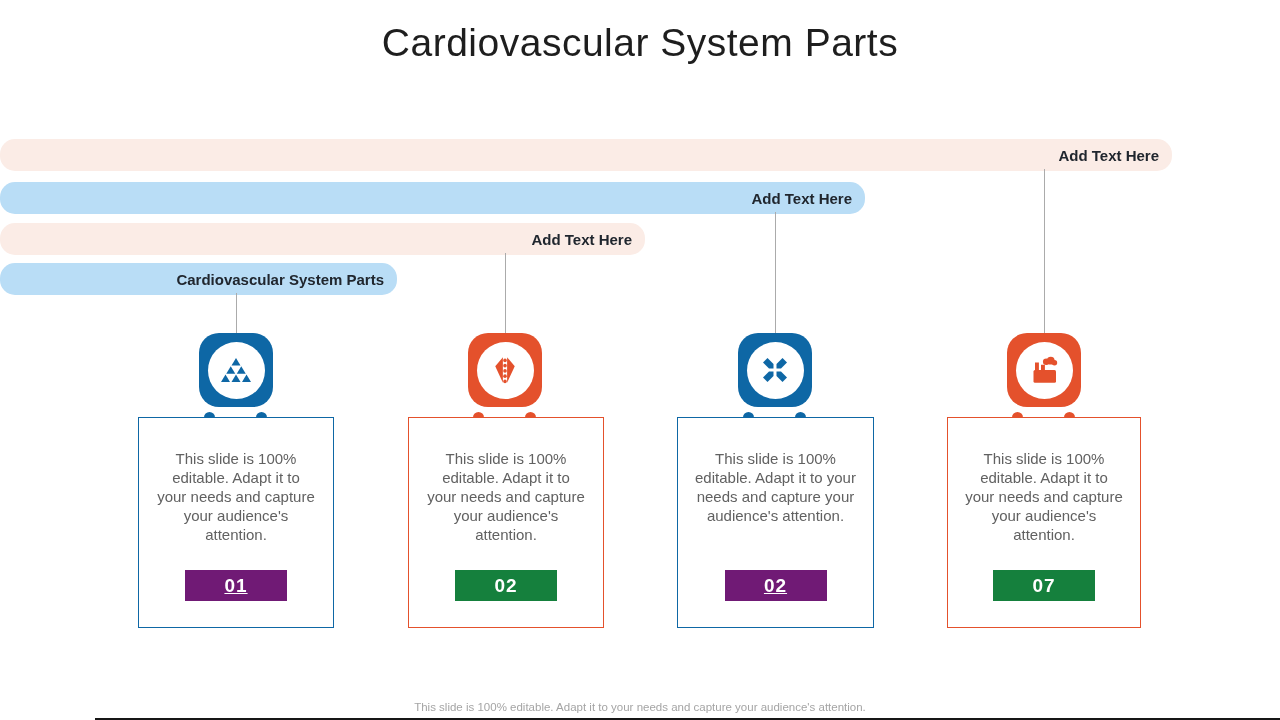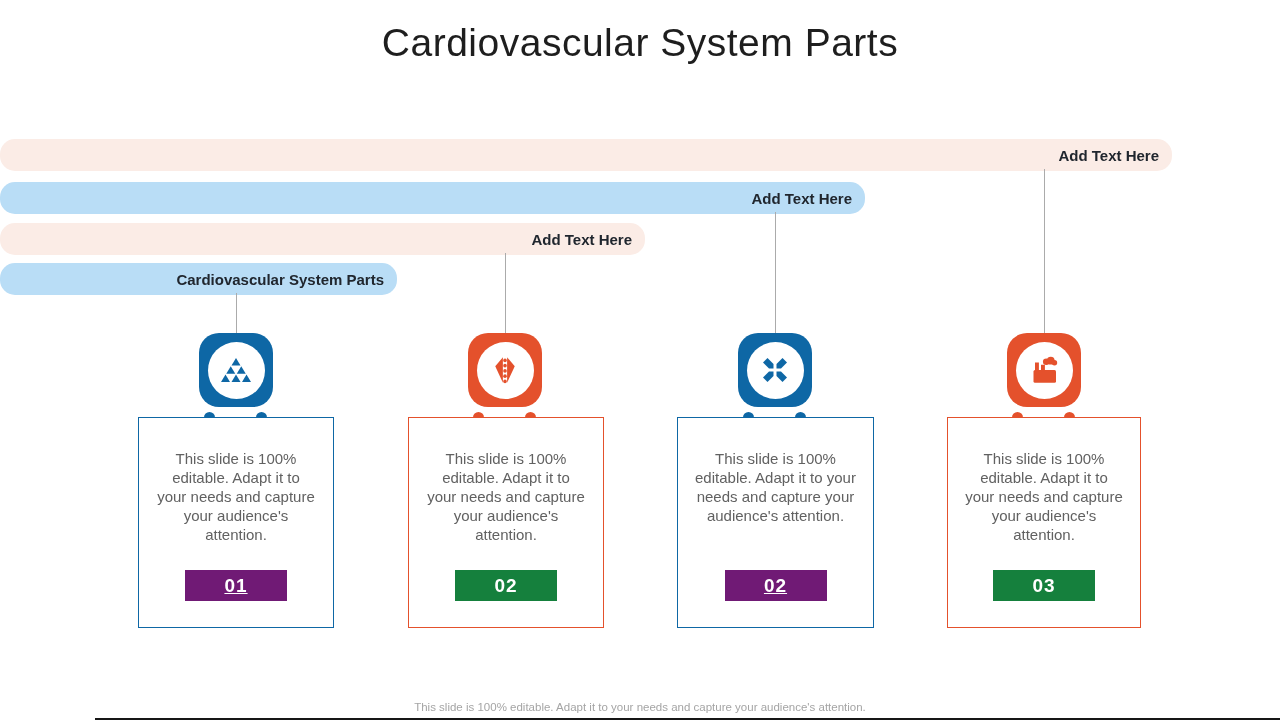--- a/index.html
+++ b/index.html
@@ -160,19 +160,19 @@
   <div class="card border-orange card-2">
     <p class="card-body">This slide is 100% editable. Adapt it to your needs and capture your audience's attention.</p>
     <div class="badge bg-orange">02</div>
   </div>
   <div class="card border-blue card-3">
     <p class="card-body">This slide is 100% editable. Adapt it to your needs and capture your audience's attention.</p>
     <div class="badge bg-blue">02</div>
   </div>
   <div class="card border-orange card-4">
     <p class="card-body">This slide is 100% editable. Adapt it to your needs and capture your audience's attention.</p>
-    <div class="badge bg-orange">03</div>
+    <div class="badge bg-orange">07</div>
   </div>
 
   <div class="footer">This slide is 100% editable. Adapt it to your needs and capture your audience's attention.</div>
   <div class="bottom-line"></div>
 
 </div>
 
 </body></html>

